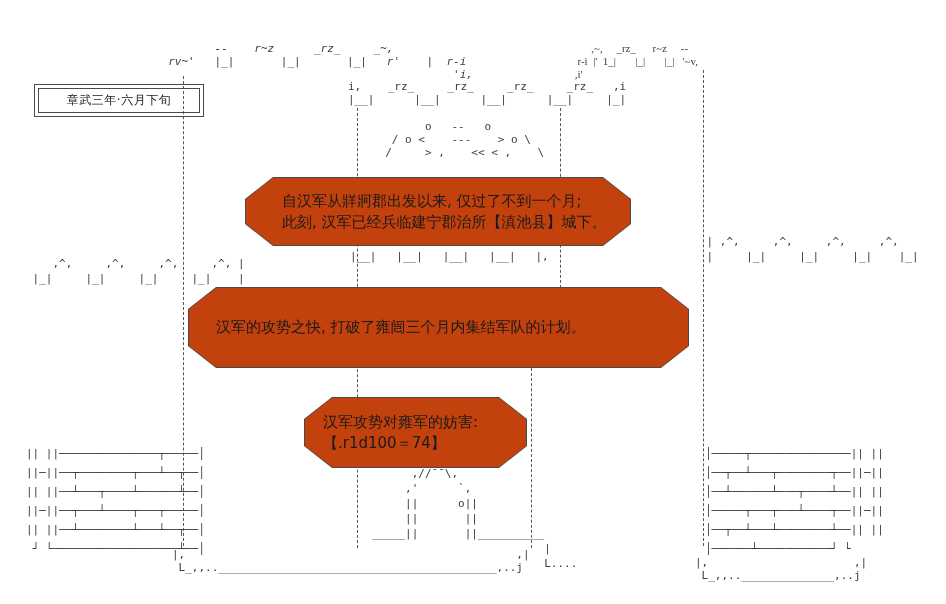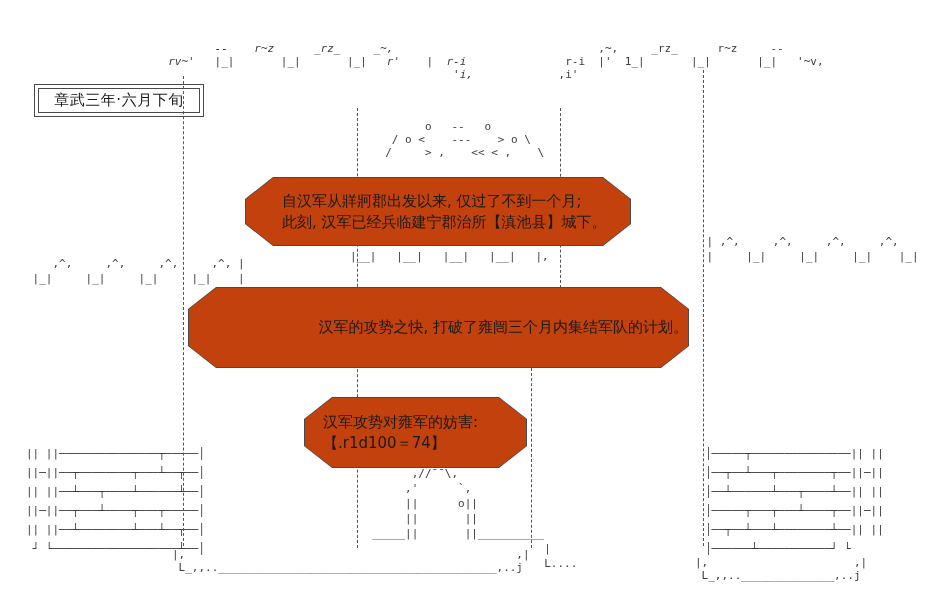--- a/index.html
+++ b/index.html
@@ -29,21 +29,21 @@
   .datebox{
     position:absolute;left:34px;top:84px;width:170px;height:33px;
     border:1px solid #4a4a4a;
     box-sizing:border-box;
     display:flex;align-items:center;justify-content:center;
   }
   .datebox .inner{
     position:absolute;inset:3px;
     border:1px solid #4a4a4a;
     display:flex;align-items:center;justify-content:center;
-    font-size:15px;letter-spacing:0.5px;
+    font-size:12px;letter-spacing:0.5px;
   }
   
   .bubble{
     position:absolute;
     background:#4a4a4a;
     clip-path:polygon(28px 0,calc(100% - 28px) 0,100% 22px,100% calc(100% - 22px),calc(100% - 28px) 100%,28px 100%,0 calc(100% - 22px),0 22px);
   }
   .bubble .fill{
     position:absolute;inset:1px;
     background:#c2410c;
@@ -58,23 +58,25 @@
   #bubble3 .line{padding-left:18px;}
 </style>
 </head>
 <body>
 
 <div id="stage">
 
   <pre class="aa" style="left:155px;top:42px;font-style:italic;">         --    r~z      _rz_     _~,
   rv~'   |_|       |_|       |_|   r'    |  r-i
                                              'i,</pre>
-  <pre class="aa" style="left:552px;top:42px;">       ,~,     _rz_      r~z     --
+  <pre class="aa" style="left:572px;top:42px;font-family:Liberation Serif, serif;">       ,~,     _rz_      r~z     --
   r-i  |'  1_|       |_|       |_|   '~v,
  ,i'</pre>
+  <pre class="aa" style="left:348px;top:80px;">i,    _rz_     _rz_     _rz_     _rz_   ,i
+|__|      |__|      |__|      |__|     |_|</pre>
   <pre class="aa" style="left:350px;top:250px;">|__|   |__|   |__|   |__|   |,</pre>
   <pre class="aa" style="left:372px;top:120px;">        o   --   o
    / o &lt;    ---    &gt; o \
   /     &gt; ,    &lt;&lt; &lt; ,    \</pre>
   <pre class="aa merlon" style="left:26px;top:256px;">    ,^,     ,^,     ,^,     ,^, |
  |_|     |_|     |_|     |_|    |</pre>
   <pre class="aa merlon" style="left:700px;top:234px;"> | ,^,     ,^,     ,^,     ,^,
  |     |_|     |_|     |_|    |_|</pre>
   <pre class="aa wall" style="left:26px;top:444px;">|| ||───────────────┬─────│
 ||─||──┬────────┬───┴──┬──│
@@ -110,21 +112,21 @@
     <div class="inner">章武三年·六月下旬</div>
   </div>
 
   <div id="bubble1" class="bubble" style="left:245px;top:177px;width:386px;height:69px;">
     <div class="fill">
       <div class="line">自汉军从牂牁郡出发以来, 仅过了不到一个月;</div>
       <div class="line">此刻, 汉军已经兵临建宁郡治所【滇池县】城下。</div>
     </div>
   </div>
 
-  <div id="bubble2" class="bubble" style="left:188px;top:287px;width:501px;height:81px;text-align:right;">
+  <div id="bubble2" class="bubble" style="left:188px;top:287px;width:501px;height:81px;">
     <div class="fill">
       <div class="line">汉军的攻势之快, 打破了雍闿三个月内集结军队的计划。</div>
     </div>
   </div>
 
   <div id="bubble3" class="bubble" style="left:304px;top:397px;width:223px;height:71px;">
     <div class="fill">
       <div class="line">汉军攻势对雍军的妨害:</div>
       <div class="line">【.r1d100＝74】</div>
     </div>

